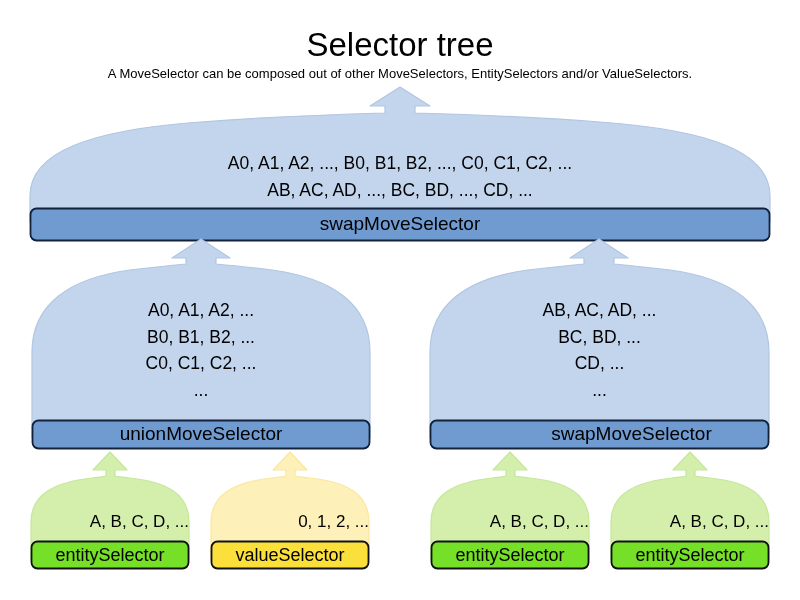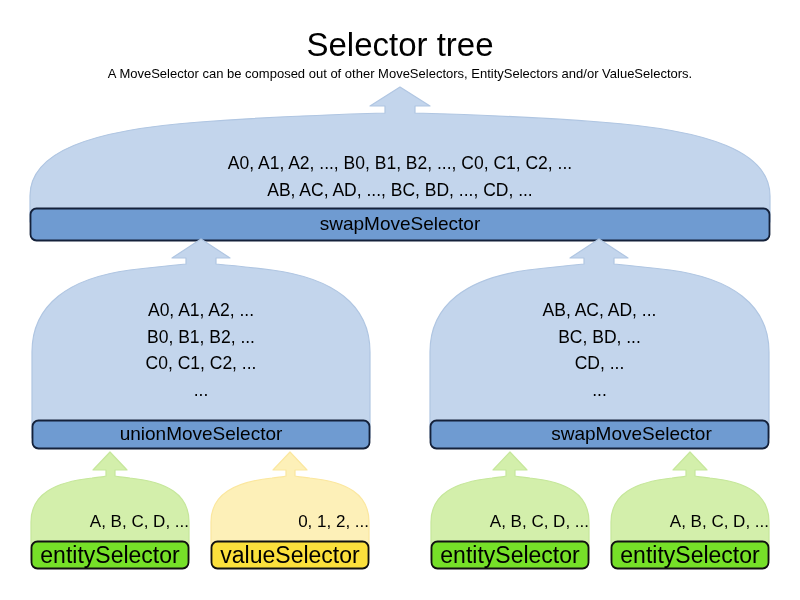--- a/index.html
+++ b/index.html
@@ -49,21 +49,21 @@
     overflow: visible;
   }
   .node-label {
     position: absolute;
     text-align: center;
     font-size: 19px;
     line-height: 26px;
     white-space: nowrap;
   }
   .node-label.small {
-    font-size: 23px;
+    font-size: 18px;
     border-radius: 12px;
   }
   .dome-text {
     position: absolute;
     text-align: center;
     font-size: 17.5px;
     line-height: 26.5px;
     white-space: pre-line;
   }
   .dome-text.leaf {

